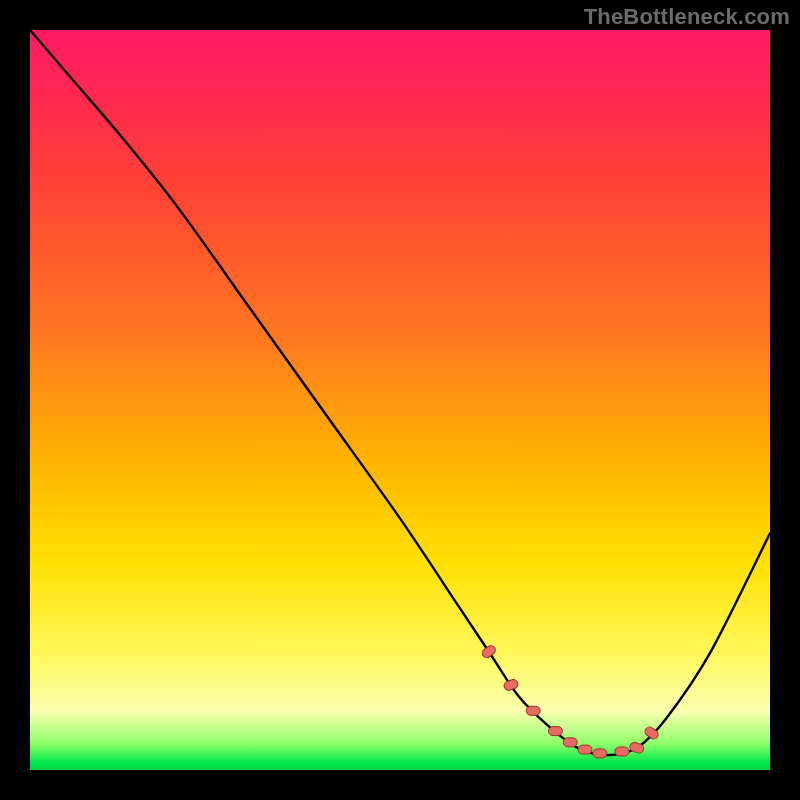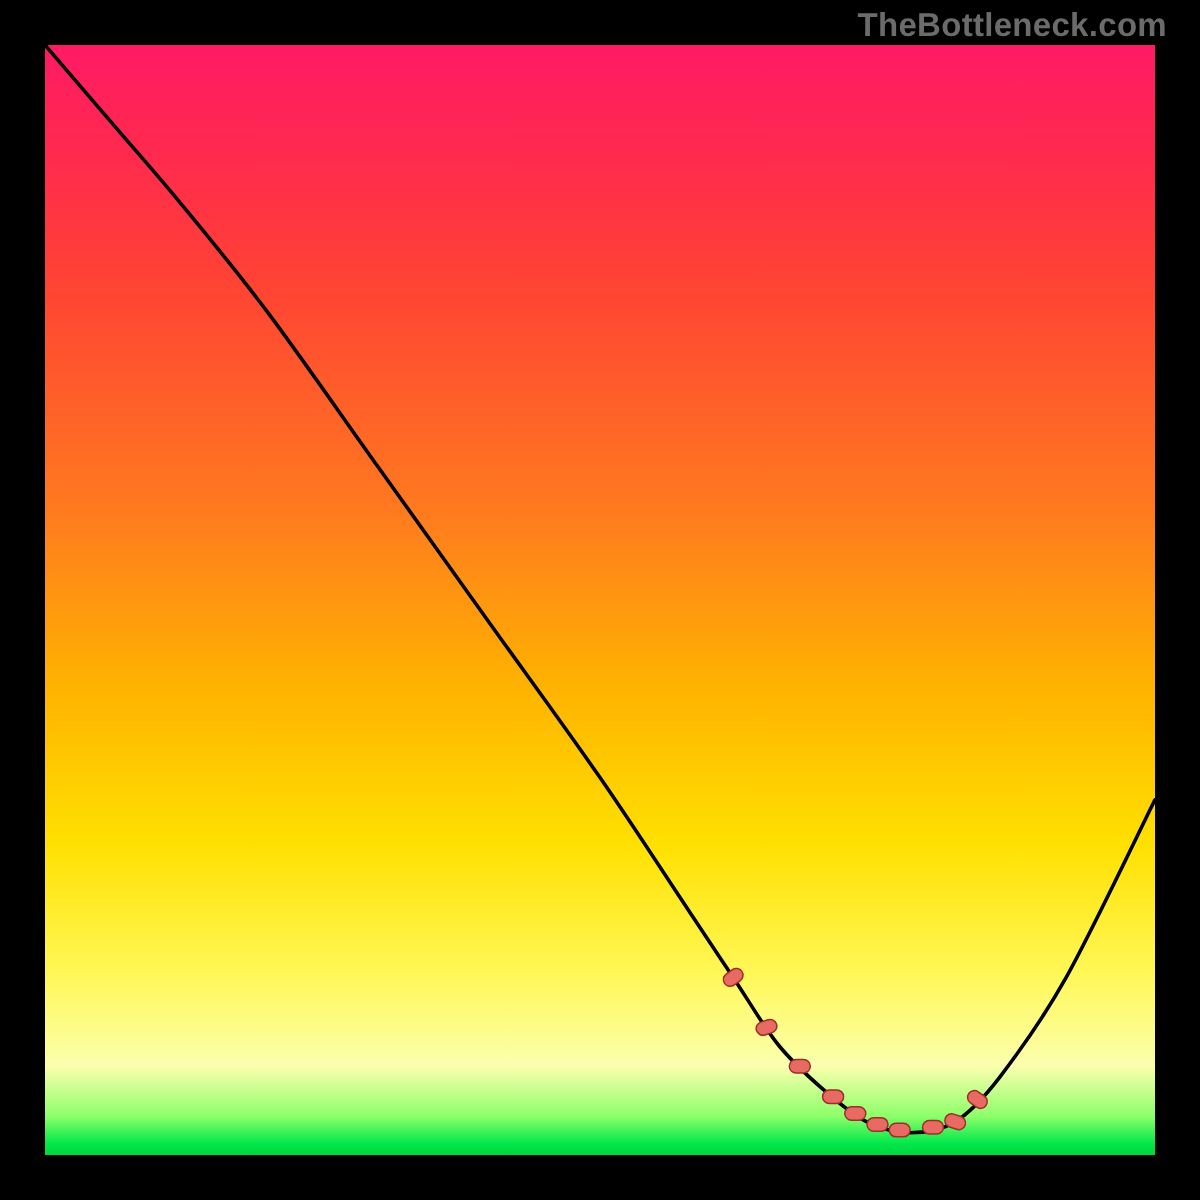--- a/index.html
+++ b/index.html
@@ -13,21 +13,21 @@
   }
   .frame {
     position: relative;
     width: 800px;
     height: 800px;
     background: #000;
   }
   .watermark {
     position: absolute;
     top: 4px;
-    right: 22px;
+    right: 10px;
     color: #6b6b6b;
     font-size: 22px;
     font-weight: 600;
     letter-spacing: 0.2px;
     user-select: none;
   }
   .plot-area {
     position: absolute;
     left: 30px;
     top: 30px;

